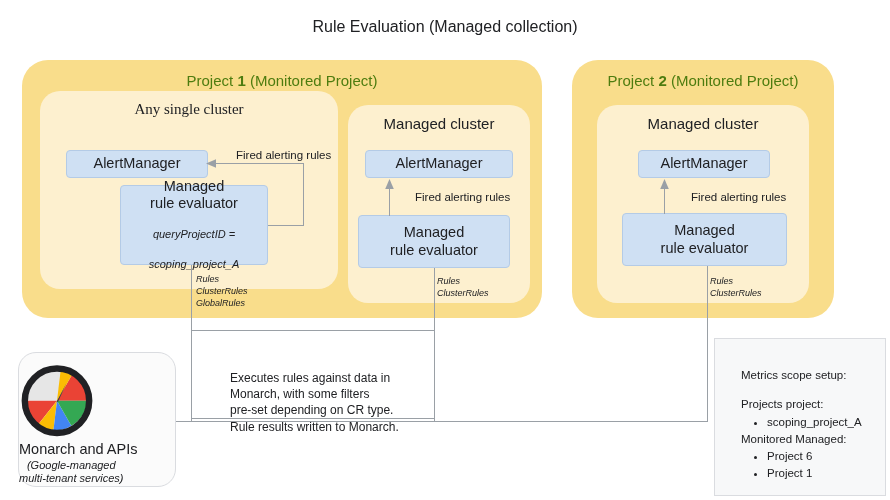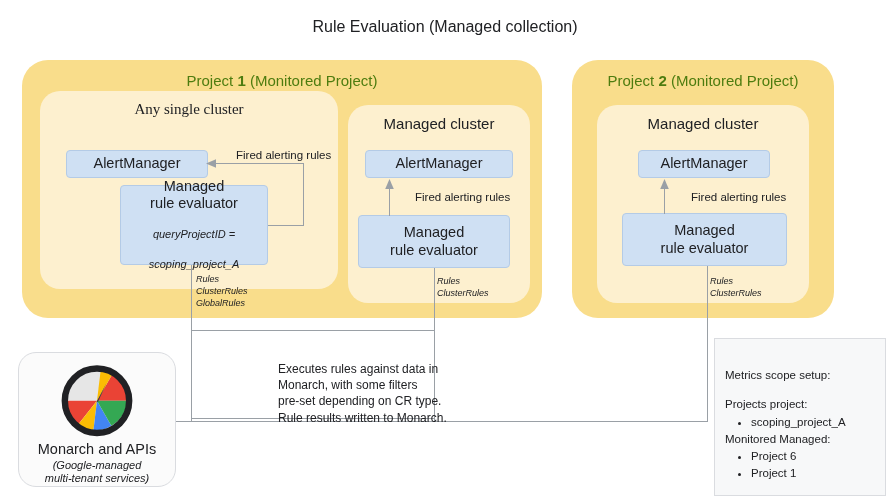--- a/index.html
+++ b/index.html
@@ -69,38 +69,38 @@
 
   
   .ln{position:absolute;background:#9aa0a6;}
   .lnv{width:1px;}
   .lnh{height:1px;}
 
   
   .monarch{
     position:absolute;left:18px;top:352px;width:158px;height:135px;
     background:#fbfbfb;border:1px solid #dadce0;border-radius:18px;
-    display:flex;flex-direction:column;align-items:center;
+    display:flex;flex-direction:column;align-items:flex-start;
     box-sizing:border-box;
   }
   .monarch-name{font-size:14.5px;color:#202124;margin-top:4px;}
   .monarch-sub{font-size:11px;color:#202124;text-align:center;line-height:1.25;margin-top:2px;}
 
   
   .note-text{
-    position:absolute;left:230px;top:361px;width:200px;
-    font-size:12px;line-height:1.35;color:#202124;white-space:pre-line;margin-left:48px;
+    position:absolute;left:230px;top:370px;width:200px;
+    font-size:12px;line-height:1.35;color:#202124;white-space:pre-line;
   }
 
   
   .scope{
     position:absolute;left:714px;top:338px;width:172px;height:158px;
     background:#f7f8f9;border:1px solid #dadce0;
     box-sizing:border-box;
-    padding:28px 10px 0 10px;
+    padding:28px 10px 0 26px;
     font-size:11.5px;color:#202124;line-height:1.5;
   }
   .scope ul{margin:0;padding-left:26px;list-style:disc;}
   .scope li{font-size:11.5px;}
   .scope .gap{height:12px;}
 </style>
 </head>
 <body>
 
 <div class="canvas">

